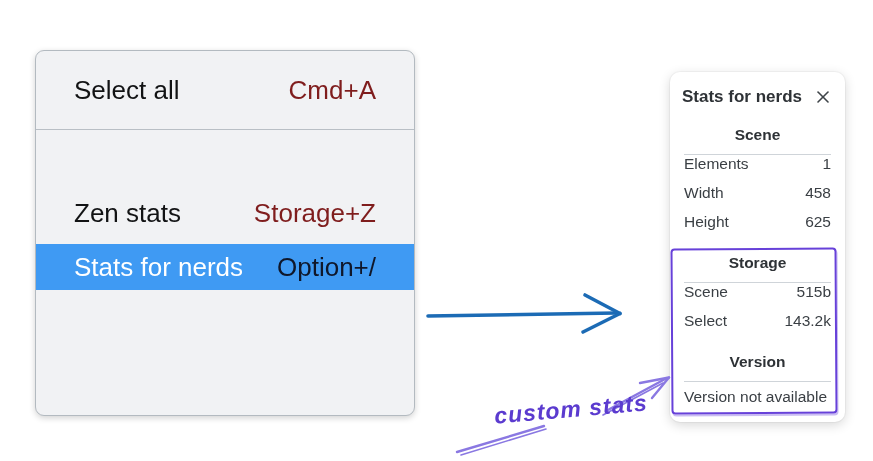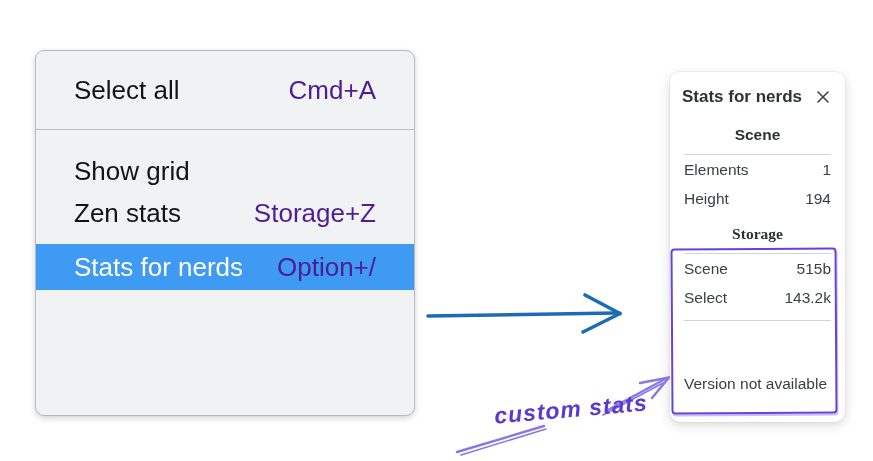--- a/index.html
+++ b/index.html
@@ -43,28 +43,28 @@
   .menu-item {
     height: 42px;
     display: flex;
     align-items: center;
     justify-content: space-between;
     padding: 0 38px;
     font-size: 26px;
     color: #121314;
     cursor: default;
   }
-  .menu-item .shortcut { color: #4c1d95; }
+  .menu-item .shortcut { color: #7f1d1d; }
   .menu-item.highlighted {
     height: 46px;
     margin-top: 10px;
     background: var(--menu-highlight);
     color: #ffffff;
   }
-  .menu-item.highlighted .shortcut { color: #4c1d95; }
+  .menu-item.highlighted .shortcut { color: #0f172a; }
   .menu-divider {
     height: 1px;
     background: #b9bfc5;
   }
 
   
   .stats-panel {
     position: absolute;
     left: 670px;
     top: 72px;
@@ -95,40 +95,38 @@
     padding: 0; cursor: pointer;
     display: flex; align-items: center; justify-content: center;
   }
   .section-heading {
     margin-top: 18px;
     height: 20px;
     text-align: center;
     font-weight: 700;
     color: #2e3236;
   }
-  .section-heading.tight { margin-top: 12px; font-family: Liberation Serif, serif; }
+  .section-heading.tight { margin-top: 12px; }
   .rule {
     border: none;
     border-top: 1px solid var(--divider);
     margin: 8px 2px 0;
   }
   .stat-row {
     height: 29px;
     display: flex;
-    align-items: center;
     justify-content: space-between;
     padding: 0 2px;
   }
   .version-note {
     height: 30px;
     display: flex;
     align-items: center;
     padding: 0 2px;
     white-space: nowrap;
-    margin-top: 48px;
   }
   .custom-box {
     position: absolute;
     left: 1px;
     top: 176px;
     width: 166px;
     height: 166px;
     border: 2px solid var(--purple);
     border-radius: 4px;
     transform: rotate(-0.35deg);
@@ -187,21 +185,20 @@
   <div class="context-menu">
     <div class="menu-section-top">
       <div class="menu-item">
         <span class="label">Select all</span>
         <span class="shortcut">Cmd+A</span>
       </div>
     </div>
     <div class="menu-divider"></div>
     <div class="menu-section-bottom">
       <div class="menu-item">
-        <span class="label">Show grid</span>
       </div>
       <div class="menu-item">
         <span class="label">Zen stats</span>
         <span class="shortcut">Storage+Z</span>
       </div>
       <div class="menu-item highlighted">
         <span class="label">Stats for nerds</span>
         <span class="shortcut">Option+/</span>
       </div>
     </div>
@@ -218,35 +215,40 @@
       </button>
     </div>
 
     <div class="section-heading">Scene</div>
     <hr class="rule">
     <div class="stat-row">
       <span>Elements</span>
       <span>1</span>
     </div>
     <div class="stat-row">
+      <span>Width</span>
+      <span>458</span>
+    </div>
+    <div class="stat-row">
       <span>Height</span>
-      <span>194</span>
+      <span>625</span>
     </div>
 
     <div class="section-heading tight">Storage</div>
     <hr class="rule">
     <div class="stat-row">
       <span>Scene</span>
       <span>515b</span>
     </div>
     <div class="stat-row">
       <span>Select</span>
       <span>143.2k</span>
     </div>
 
+    <div class="section-heading tight">Version</div>
     <hr class="rule">
     <div class="version-note">Version not available</div>
 
     <div class="custom-box"></div>
   </div>
 
   <svg class="overlay-svg" viewBox="0 0 873 461">
 
     <g>
       <path class="blue-stroke" d="M428 316 L616 313"></path>

